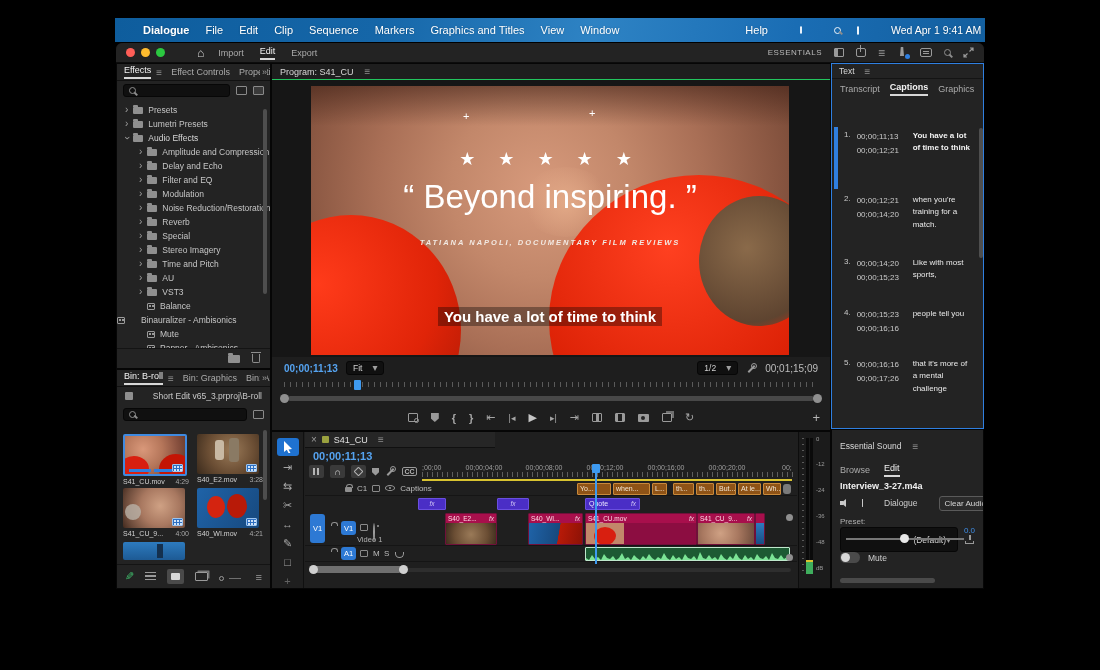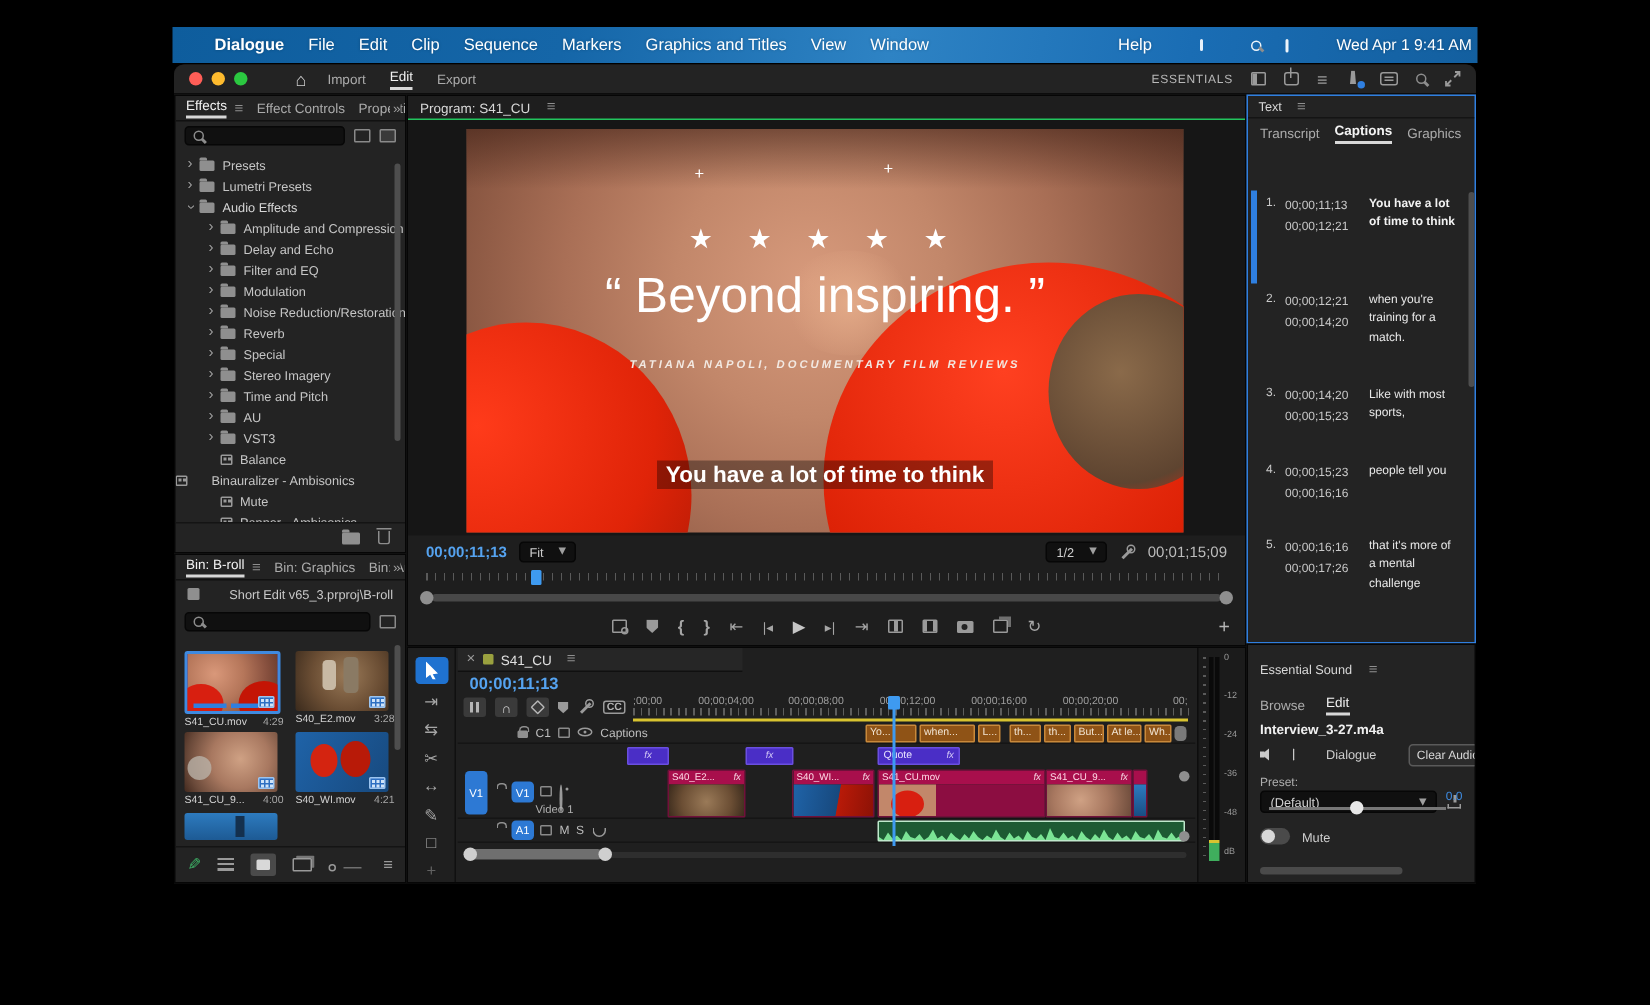--- a/index.html
+++ b/index.html
@@ -629,21 +629,21 @@
       </div>
       <div style="padding:3px 8px 0;font-size:9px;color:#f0f0f0;font-weight:bold">Interview_3-27.m4a</div>
       <div class="f" style="height:20px;padding:0 8px;gap:21px;margin-top:2px">
         <span class="speaker"></span>
         <span class="wave"></span>
         <span style="font-size:8.5px;color:#cfcfcf">Dialogue</span>
         <span style="margin-left:auto;margin-right:-6px;font-size:8px;color:#d8d8d8;border:1px solid #5a5a5a;border-radius:3px;padding:2px 5px;background:#2b2b2b;white-space:nowrap">Clear Audio Typ</span>
       </div>
       <div style="padding:4px 8px 1px;font-size:8px;color:#aFaFaF">Preset:</div>
       <div class="f" style="padding:0 8px;gap:7px">
-        <span class="well f" style="flex:1;height:15px;padding:0 6px;justify-content:space-between;font-size:8.5px;color:#d2d2d2">
+        <span class="well f" style="flex:1;height:25px;padding:0 6px;justify-content:flex-end;font-size:8.5px;color:#d2d2d2">
             <span>(Default)</span>
             <span class="chev">▾</span>
           </span>
         <span style="width:10px;height:9px;position:relative">
             <i style="position:absolute;left:3.5px;top:0;width:2px;height:5px;background:#9a9a9a"></i>
             <i style="position:absolute;left:0;bottom:0;width:9px;height:3px;border:1px solid #9a9a9a;border-top:none"></i>
           </span>
       </div>
       <div class="r" style="right:8px;top:96px;font-size:8px;color:#3f8fe8">0.0</div>
       <div class="r" style="left:14px;top:104px;width:118px;height:10px">

